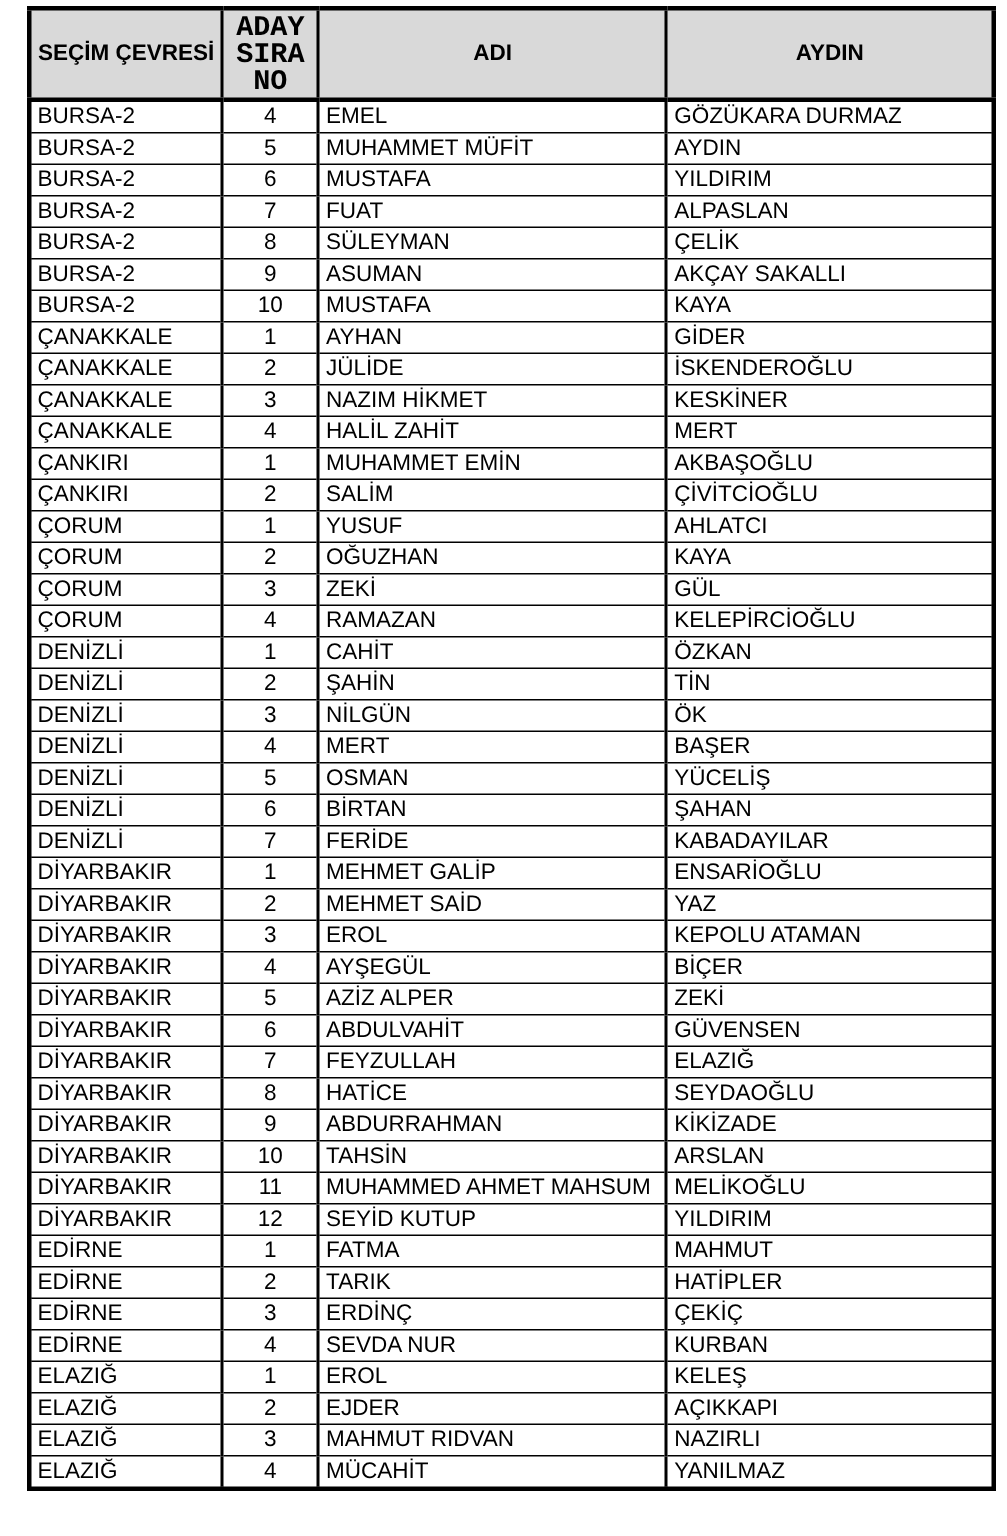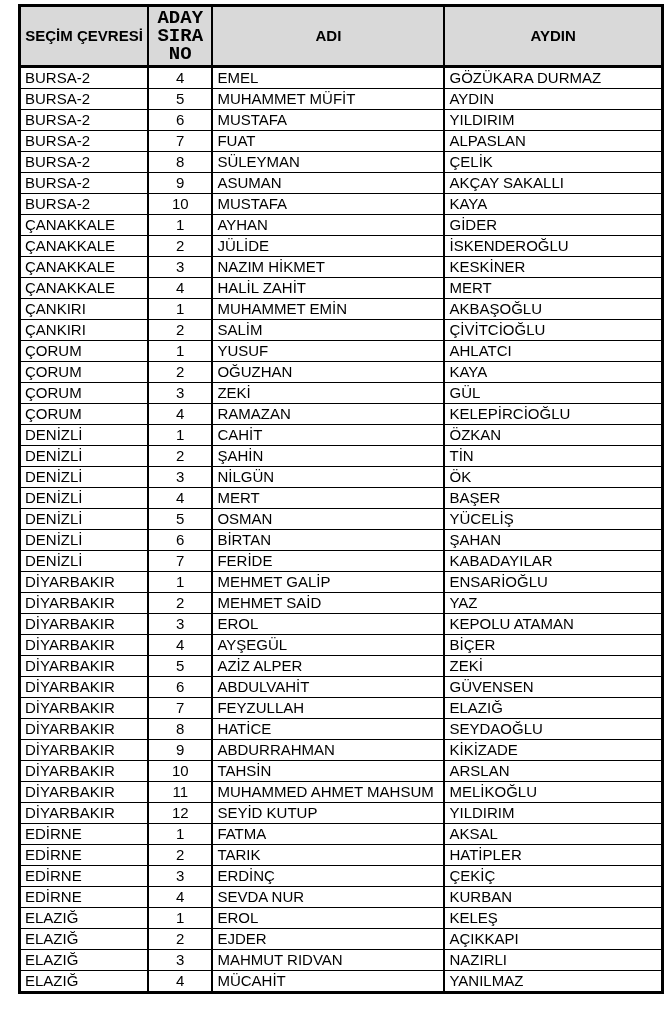--- a/index.html
+++ b/index.html
@@ -292,21 +292,21 @@
         <tr>
           <td class="c0">DİYARBAKIR</td>
           <td class="c1">12</td>
           <td class="c2">SEYİD KUTUP</td>
           <td class="c3">YILDIRIM</td>
         </tr>
         <tr>
           <td class="c0">EDİRNE</td>
           <td class="c1">1</td>
           <td class="c2">FATMA</td>
-          <td class="c3">AKSAL</td>
+          <td class="c3">MAHMUT</td>
         </tr>
         <tr>
           <td class="c0">EDİRNE</td>
           <td class="c1">2</td>
           <td class="c2">TARIK</td>
           <td class="c3">HATİPLER</td>
         </tr>
         <tr>
           <td class="c0">EDİRNE</td>
           <td class="c1">3</td>

